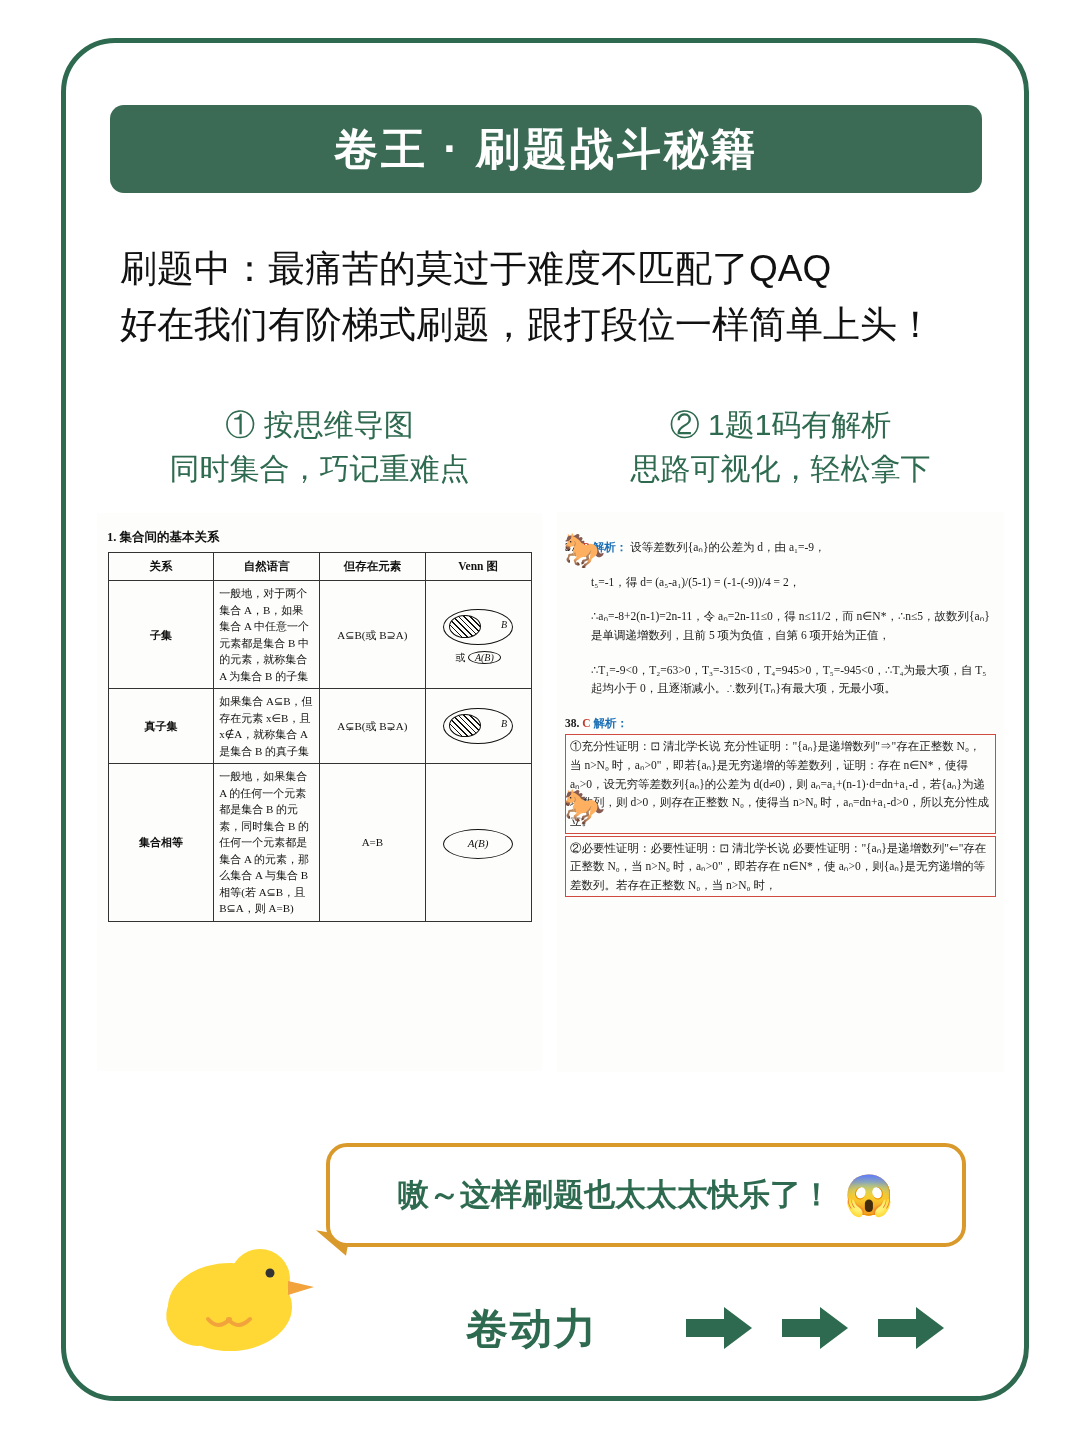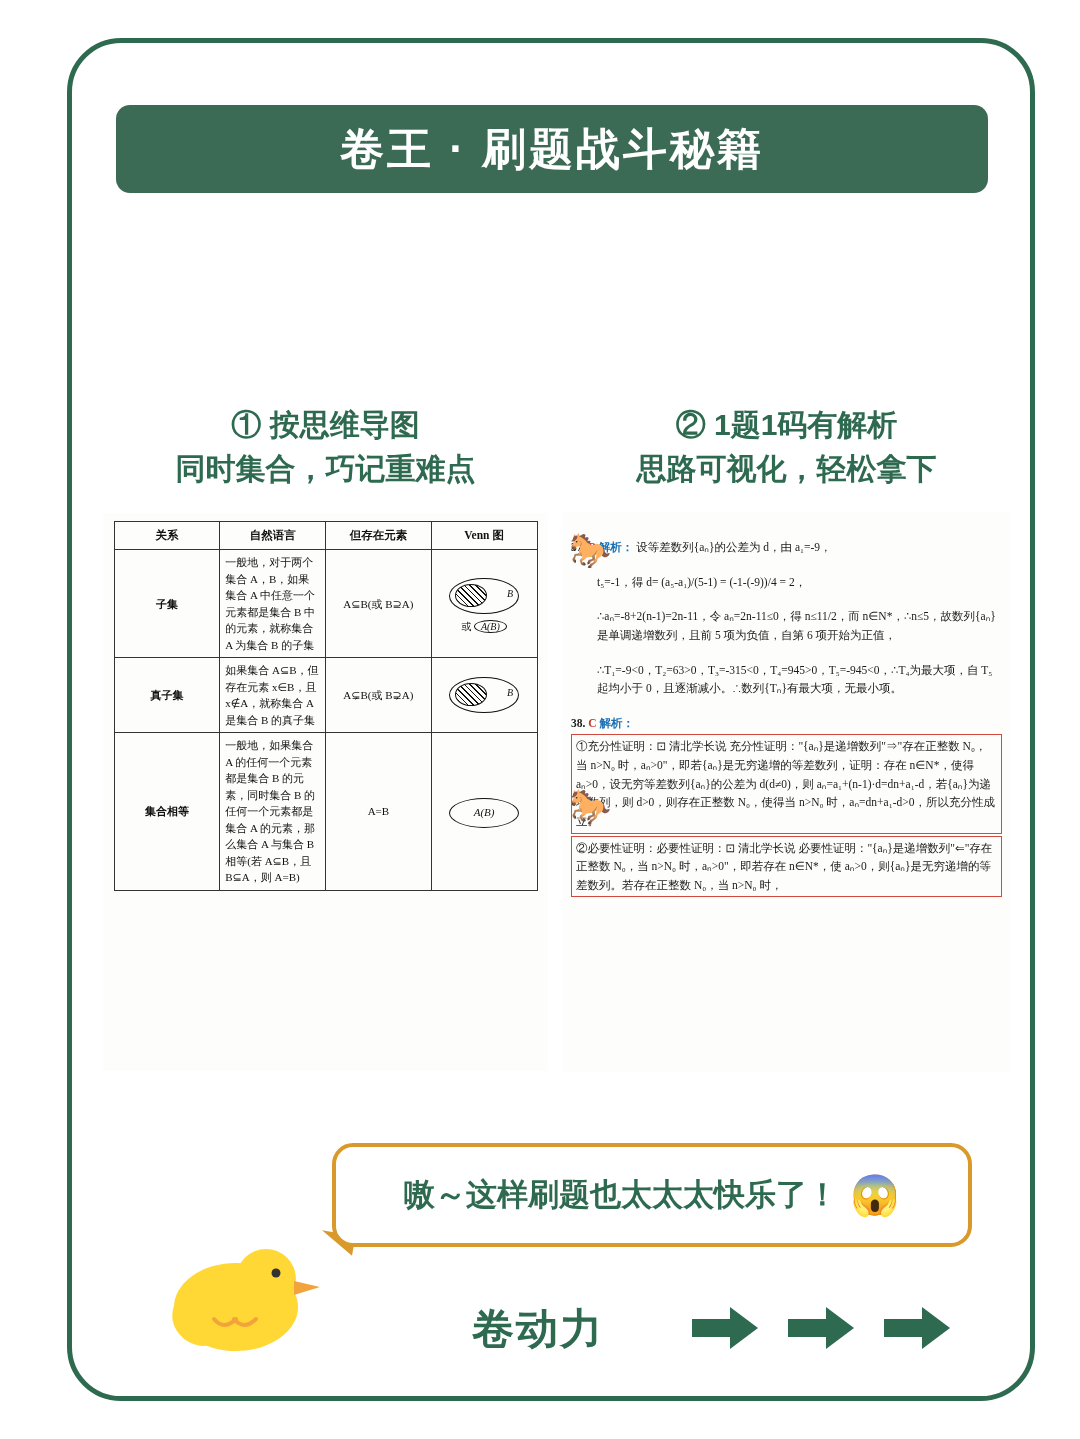--- a/index.html
+++ b/index.html
@@ -8,21 +8,21 @@
   }
   body {
     width: 1080px;
     height: 1439px;
     background: #ffffff;
     font-family: "Liberation Sans", sans-serif;
     overflow: hidden;
   }
   .card {
     position: absolute;
-    left: 67px;
+    left: 61px;
     top: 38px;
     width: 968px;
     height: 1363px;
     background: #ffffff;
     border: 5px solid #2e6a4f;
     border-radius: 54px;
     box-sizing: border-box;
     overflow: hidden;
   }
   .title-bar {
@@ -63,21 +63,21 @@
     width: 908px;
     display: flex;
     gap: 14px;
   }
   .col {
     width: 447px;
   }
   .col-head {
     color: #2e6a4f;
     font-size: 30px;
-    font-weight: bold;
+    font-weight: normal;
     text-align: center;
     line-height: 1.45;
   }
   .col-head .l2 { display: block; }
 
   
   .scan {
     margin-top: 22px;
     background: #fdfdfb;
     position: relative;
@@ -302,30 +302,35 @@
 </style>
 </head>
 <body>
 
 <div class="card">
 
   <div class="title-bar">
     <span class="title-text">卷王 · 刷题战斗秘籍</span>
   </div>
 
+  <div class="intro">
+    <div class="intro-line">刷题中：最痛苦的莫过于难度不匹配了QAQ</div>
+    <div class="intro-line">好在我们有阶梯式刷题，跟打段位一样简单上头！</div>
+  </div>
 
   <div class="columns">
 
     <div class="col">
       <div class="col-head">
         <span>① 按思维导图</span>
         <span class="l2">同时集合，巧记重难点</span>
       </div>
 
       <div class="scan scan-left">
+        <div class="sub-head">1. 集合间的基本关系</div>
 
         <table class="ctable">
           <thead>
             <tr>
               <th>关系</th>
               <th>自然语言</th>
               <th>但存在元素</th>
               <th>Venn 图</th>
             </tr>
           </thead>

